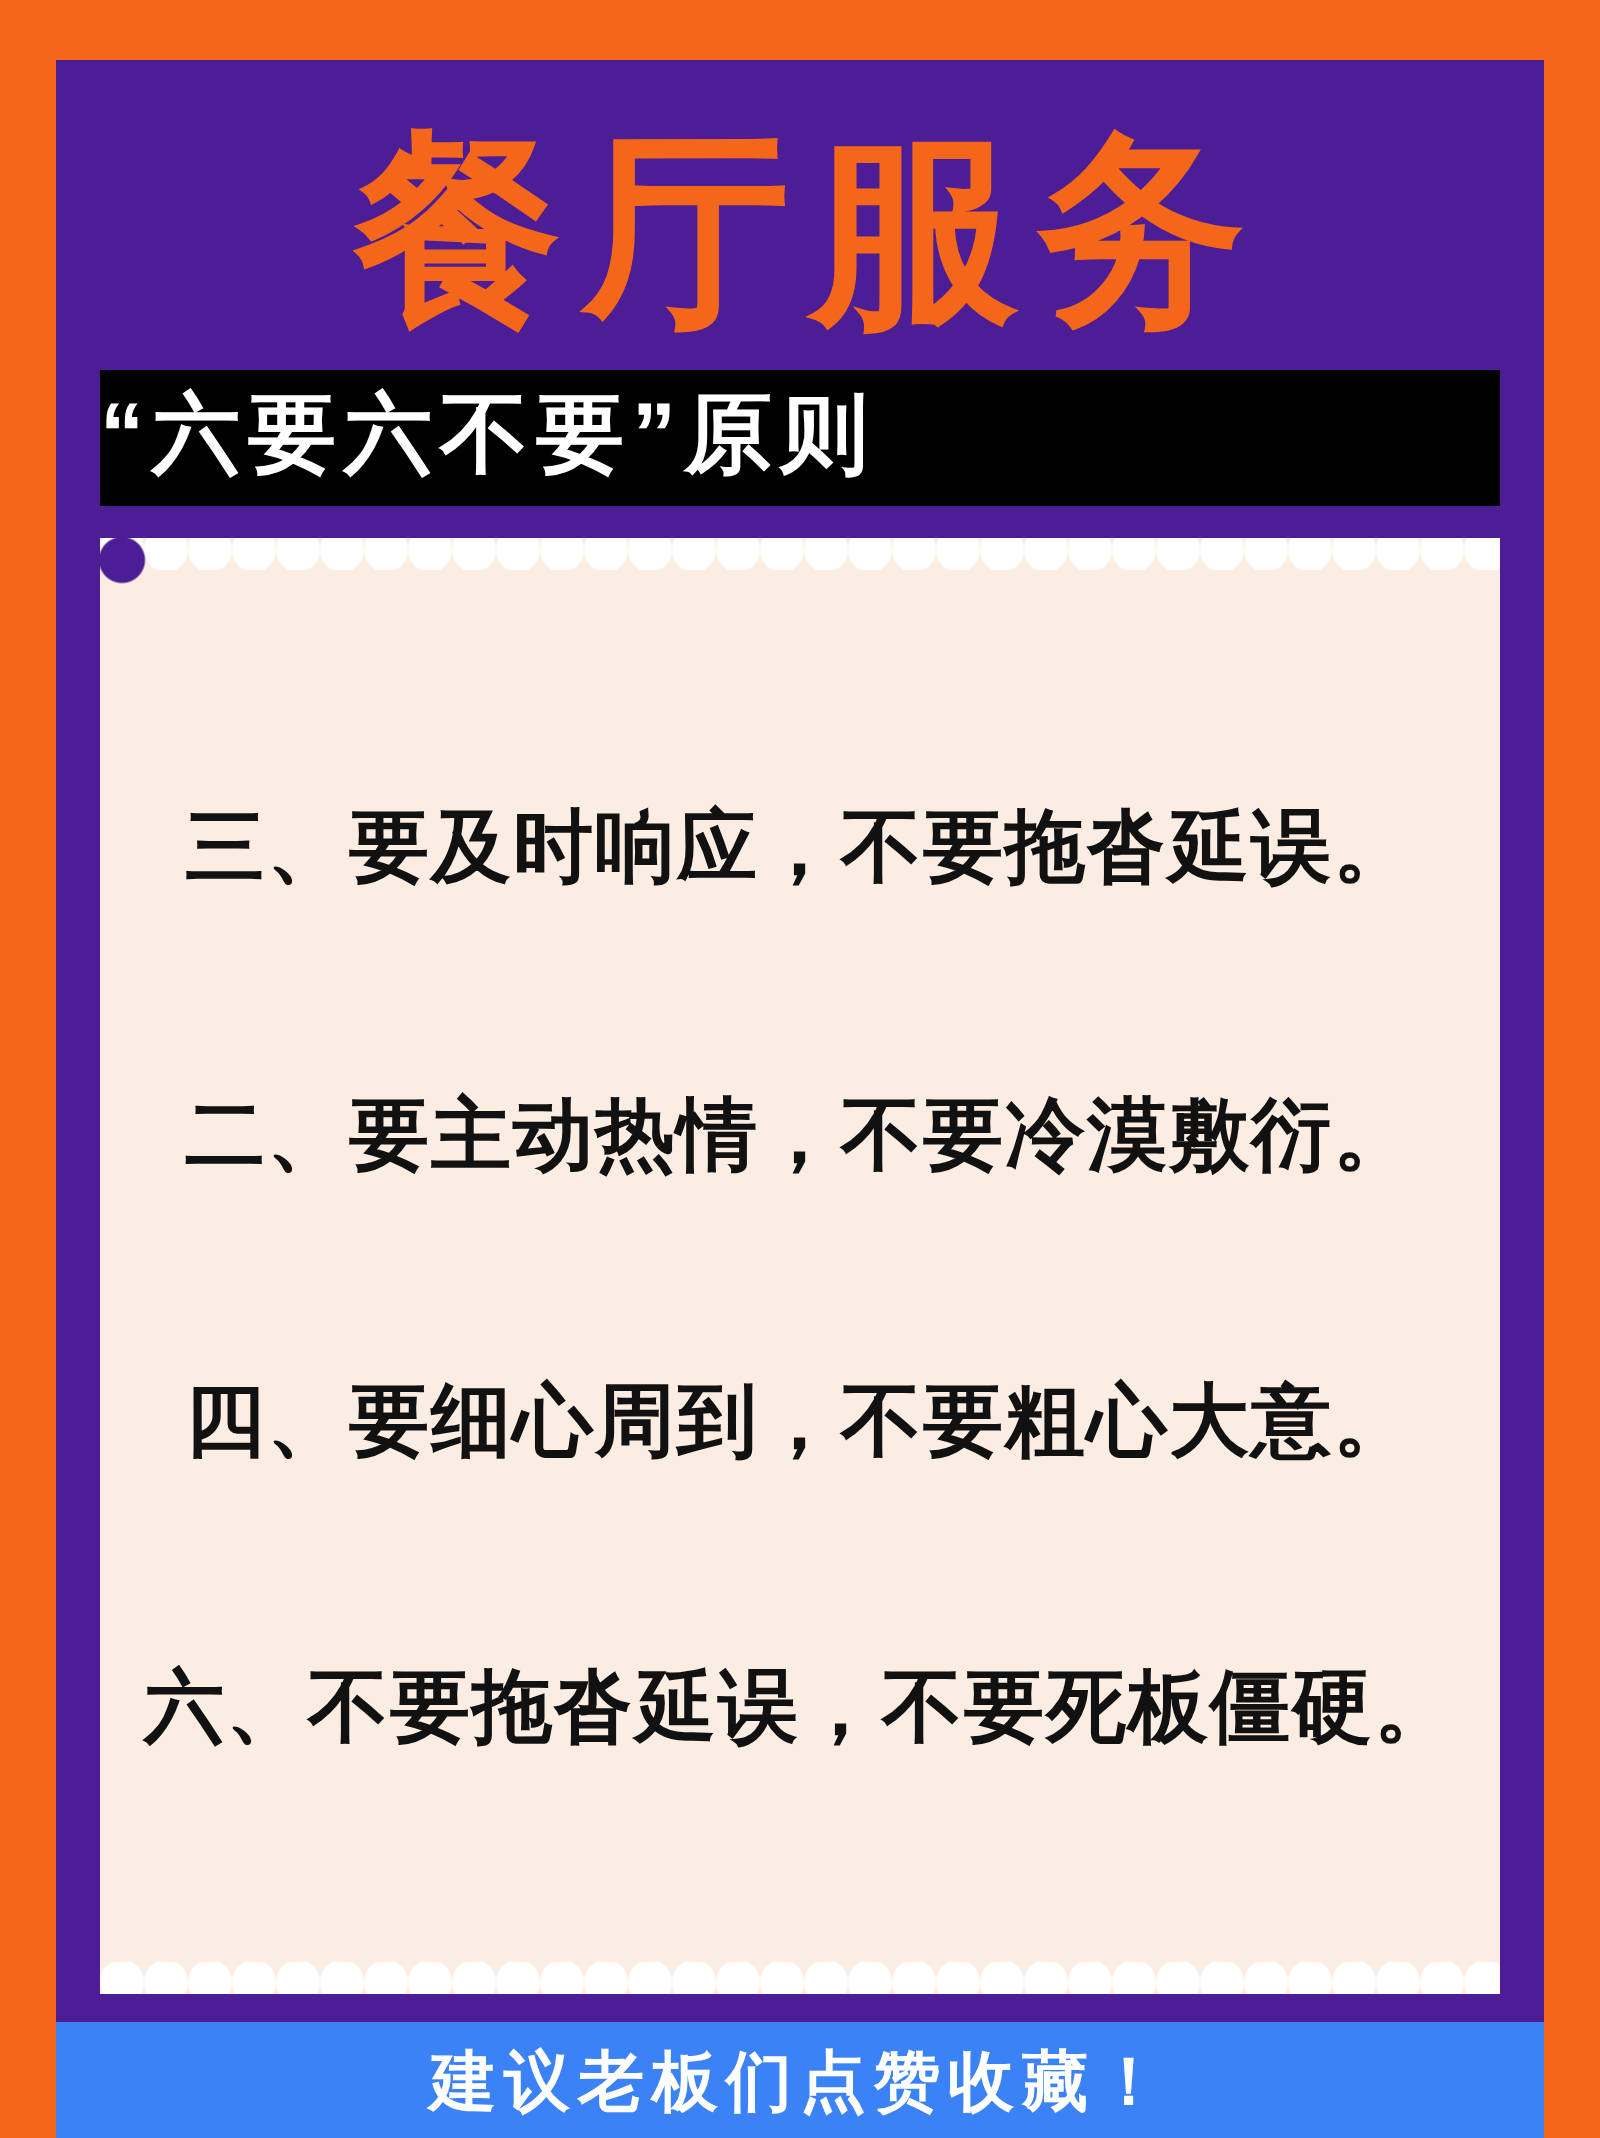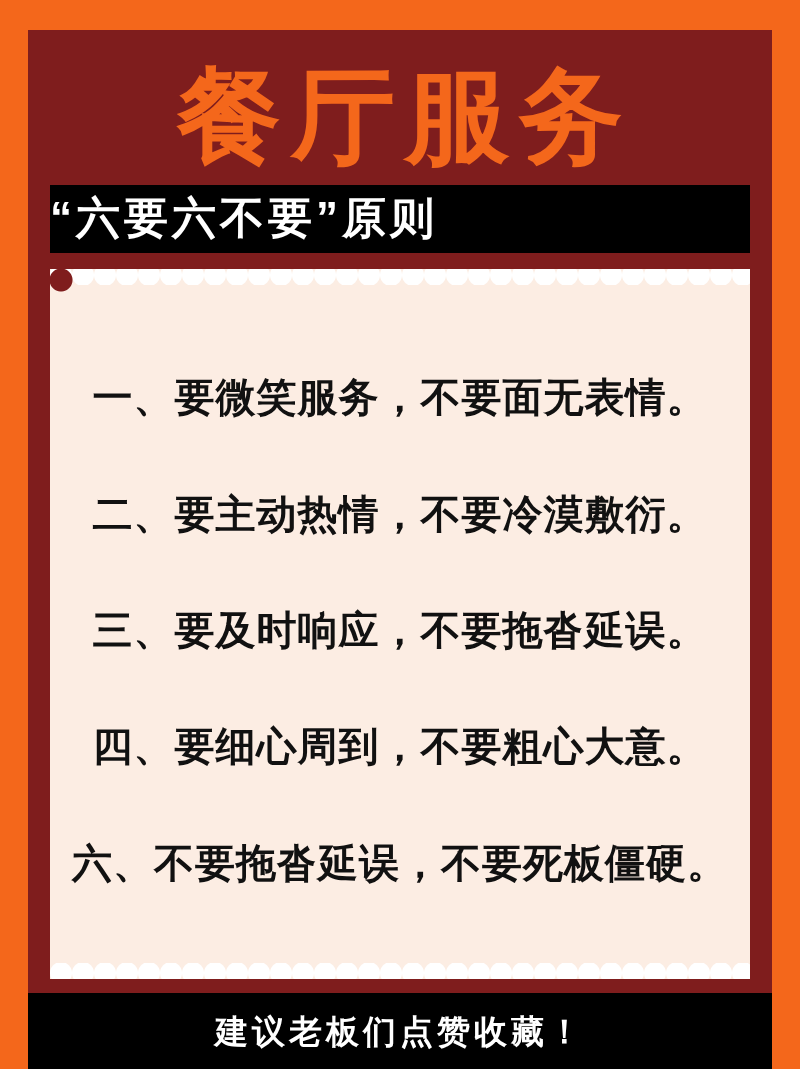--- a/index.html
+++ b/index.html
@@ -19,21 +19,21 @@
     width: 800px;
     height: 1069px;
     background: #F4671B;
     box-sizing: border-box;
     padding: 30px 28px 0 28px;
     display: flex;
     flex-direction: column;
   }
 
   .card {
-    background: #7f1d1d;
+    background: #4c1d95;
     flex: 1 1 auto;
     display: flex;
     flex-direction: column;
     align-items: center;
     padding: 28px 22px 14px 22px;
     box-sizing: border-box;
   }
 
   .title {
     font-family: "Liberation Sans", sans-serif;
@@ -104,25 +104,25 @@
     font-weight: bold;
     color: #111111;
     letter-spacing: 1px;
     line-height: 1.1;
     white-space: nowrap;
     text-align: center;
   }
 
   .footer-bar {
     flex: 0 0 auto;
-    height: 76px;
+    height: 58px;
     display: flex;
     align-items: center;
     justify-content: center;
-    background: #000000;
+    background: #3b82f6;
   }
 
   .footer-text {
     color: #FFFFFF;
     font-size: 33px;
     font-weight: bold;
     letter-spacing: 4px;
     line-height: 1;
     white-space: nowrap;
   }
@@ -136,23 +136,22 @@
 
     <div class="title">餐厅服务</div>
 
     <div class="subtitle-bar">
       <span class="subtitle">“六要六不要”原则</span>
     </div>
 
     <div class="list-panel">
       <div class="scallop scallop-top"></div>
 
-      <div class="list-item">一、要微笑服务，不要面无表情。</div>
+      <div class="list-item">三、要及时响应，不要拖沓延误。</div>
       <div class="list-item">二、要主动热情，不要冷漠敷衍。</div>
-      <div class="list-item">三、要及时响应，不要拖沓延误。</div>
       <div class="list-item">四、要细心周到，不要粗心大意。</div>
       <div class="list-item">六、不要拖沓延误，不要死板僵硬。</div>
 
       <div class="scallop scallop-bottom"></div>
     </div>
 
   </div>
 
   <div class="footer-bar">
     <span class="footer-text">建议老板们点赞收藏！</span>

